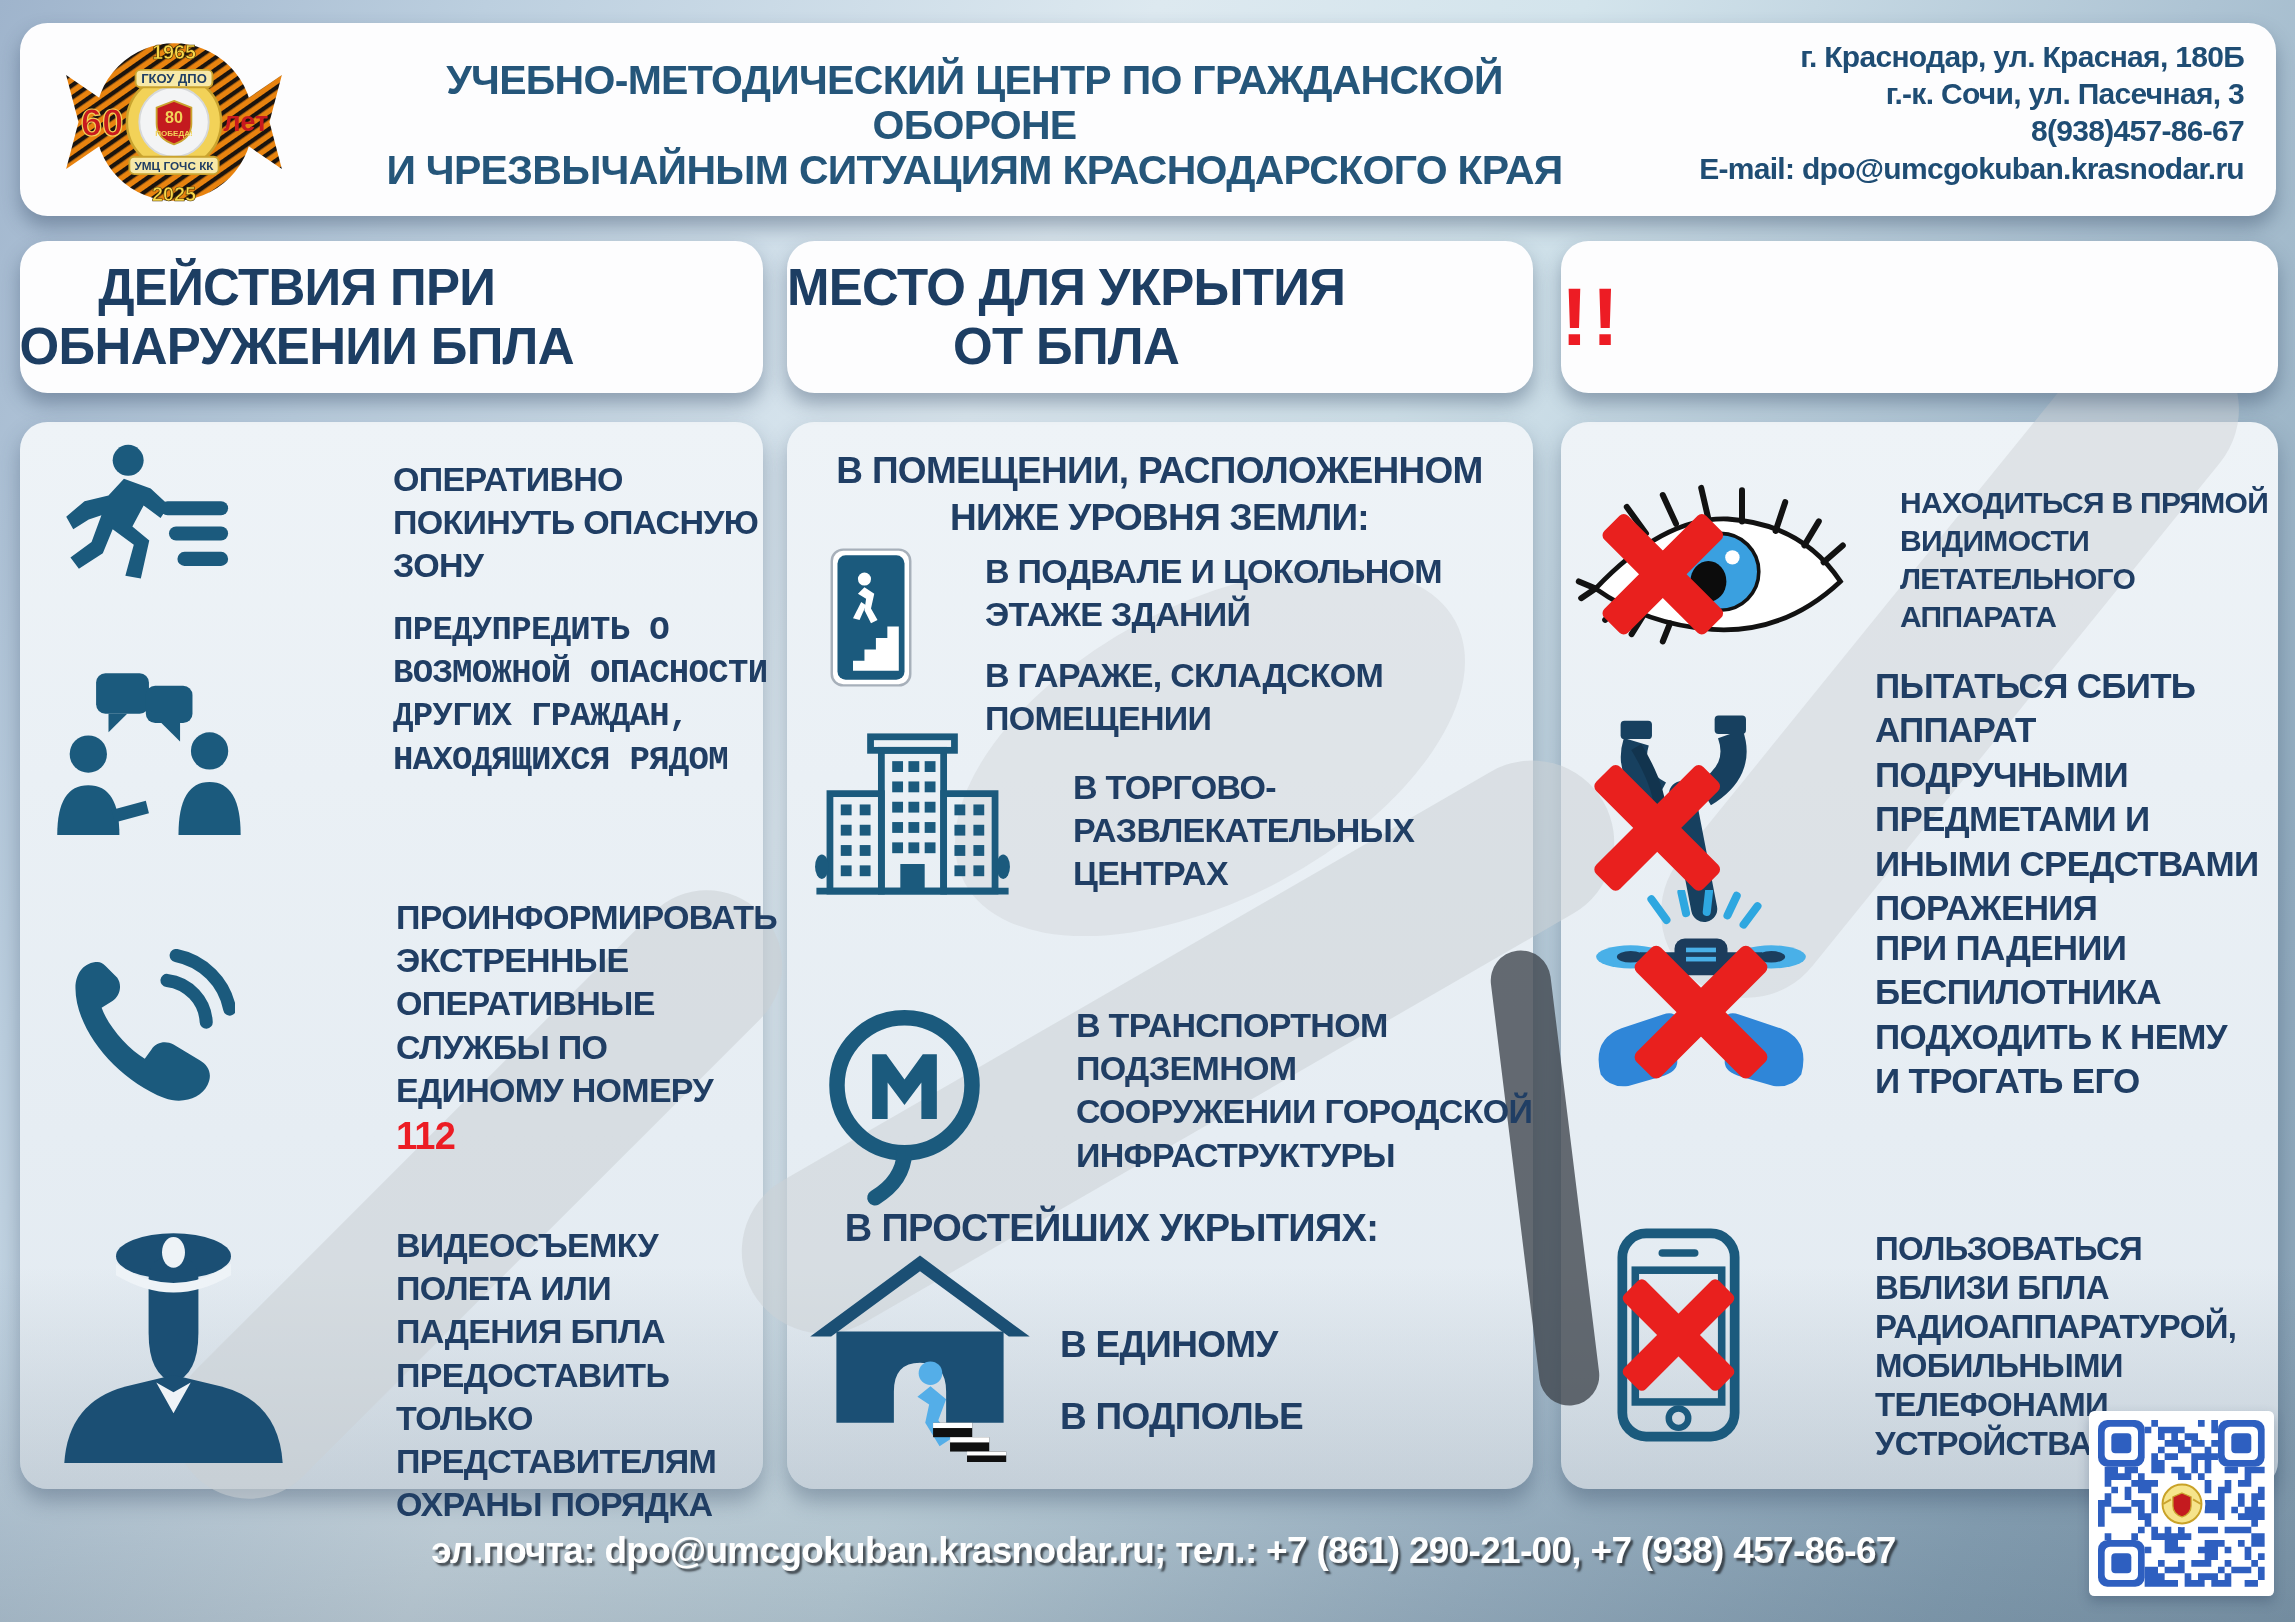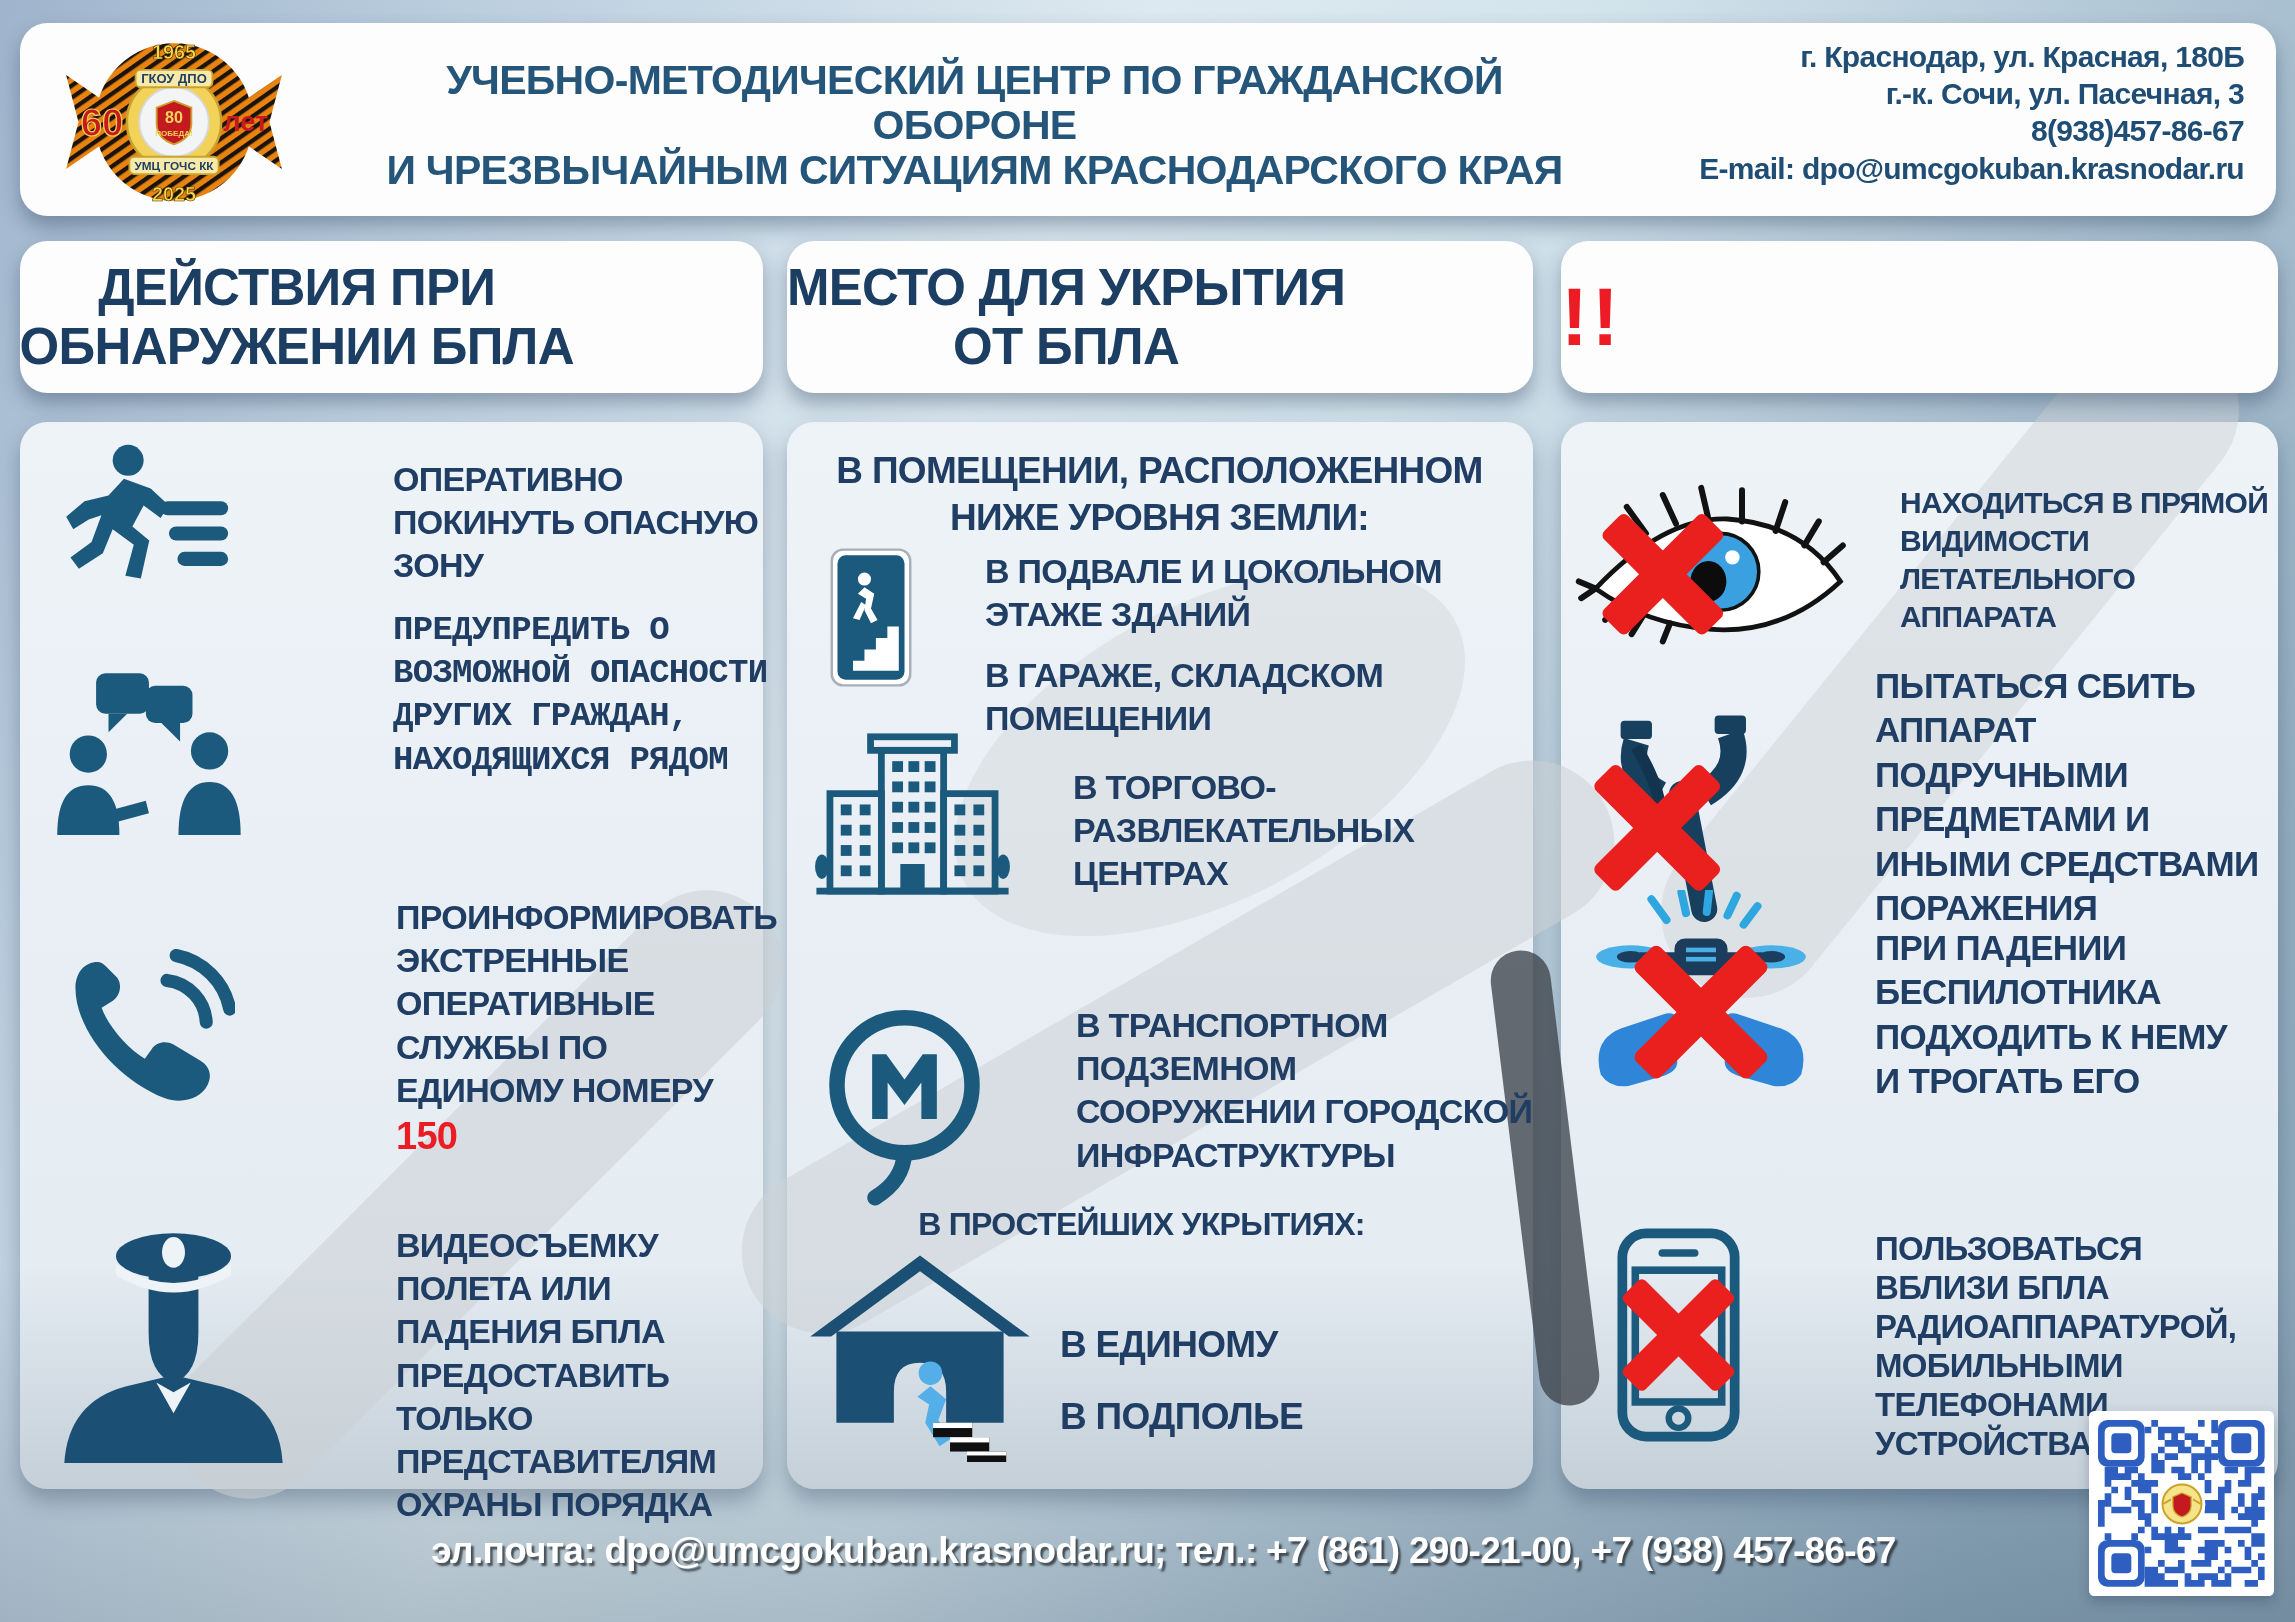--- a/index.html
+++ b/index.html
@@ -138,21 +138,21 @@
 </div>
 
 <div class="icon" style="left:65px;top:949px;width:170px;height:170px;">
   <svg viewBox="0 0 130 130" fill="#1b5a7d">
     <path d="M25 10 C15 10 8 18 8 30 C8 62 40 100 76 114 C90 119 104 114 109 104 C113 96 110 89 103 85 L83 73 C77 70 70 71 66 77 L61 84 C48 76 33 59 28 45 L36 40 C42 36 44 28 40 22 L31 13 C29 11 27 10 25 10 Z"></path>
     <path d="M78 24 A34 34 0 0 1 108 56" fill="none" stroke="#1b5a7d" stroke-width="10" stroke-linecap="round"></path>
     <path d="M85 5 A52 52 0 0 1 126 46" fill="none" stroke="#1b5a7d" stroke-width="10" stroke-linecap="round"></path>
   </svg>
 </div>
 <div class="item-text" style="left:396px;top:896px;width:373px;">
-  <span>ПРОИНФОРМИРОВАТЬ ЭКСТРЕННЫЕ ОПЕРАТИВНЫЕ СЛУЖБЫ ПО ЕДИНОМУ НОМЕРУ </span><span class="hl-red" style="font-size:38px;">150</span>
+  <span>ПРОИНФОРМИРОВАТЬ ЭКСТРЕННЫЕ ОПЕРАТИВНЫЕ СЛУЖБЫ ПО ЕДИНОМУ НОМЕРУ </span><span class="hl-red" style="font-size:38px;">112</span>
 </div>
 
 <div class="icon" style="left:49px;top:1214px;width:249px;height:249px;">
   <svg viewBox="0 0 130 130" fill="#1b4f74">
     <ellipse cx="65" cy="22" rx="30" ry="12"></ellipse>
     <path d="M52 34 Q52 22 65 22 Q78 22 78 34 L78 62 Q78 84 65 88 Q52 84 52 62 Z"></path>
     <path d="M35 26 Q65 46 95 26 L95 32 Q65 50 35 32 Z" fill="#eef3f7"></path>
     <ellipse cx="65" cy="20" rx="6" ry="8" fill="#eef3f7"></ellipse>
     <path d="M8 130 Q10 98 40 90 L65 84 90 90 Q120 98 122 130 Z"></path>
     <path d="M56 88 L65 104 74 88 65 93 Z" fill="#eef3f7"></path>
@@ -238,21 +238,21 @@
   <svg viewBox="0 0 130 150">
     <circle cx="65" cy="62" r="48" fill="none" stroke="#1b5a7d" stroke-width="11"></circle>
     <path d="M65 110 Q64 130 44 142" fill="none" stroke="#1b5a7d" stroke-width="11" stroke-linecap="round"></path>
     <path fill="#1b5a7d" d="M42 86 V40 H52 L65 58 L78 40 H88 V86 H77 V60 L65 76 L53 60 V86 Z"></path>
   </svg>
 </div>
 <div class="item-text" style="left:1076px;top:1004px;width:458px;">
   <span>В ТРАНСПОРТНОМ ПОДЗЕМНОМ СООРУЖЕНИИ ГОРОДСКОЙ ИНФРАСТРУКТУРЫ</span>
 </div>
 
-<div class="item-text" style="left:808px;top:1204px;width:667px;text-align:center;font-size:32px;">
+<div class="item-text" style="left:778px;top:1204px;width:667px;text-align:center;font-size:38px;">
   <span>В ПРОСТЕЙШИХ УКРЫТИЯХ:</span>
 </div>
 
 <div class="icon" style="left:802px;top:1253px;width:236px;height:209px;">
   <svg viewBox="0 0 180 160">
     <path fill="#1b4f74" d="M6 64 L90 2 L174 64 L158 64 L90 14 L22 64 Z"></path>
     <path fill="#1b4f74" d="M26 60 V130 H70 V106 Q70 84 90 84 Q110 84 110 106 V130 H154 V60 Z"></path>
     <g fill="#54aee8">
       <circle cx="98" cy="92" r="9"></circle>
       <path d="M98 102 L110 112 L104 128 L114 142 L105 148 L94 130 L97 116 L88 110 Z"></path>

